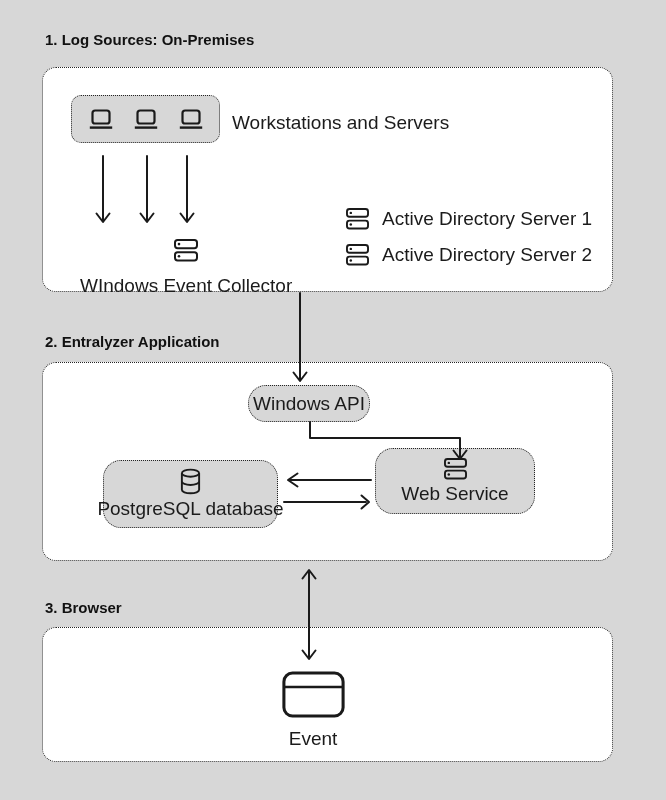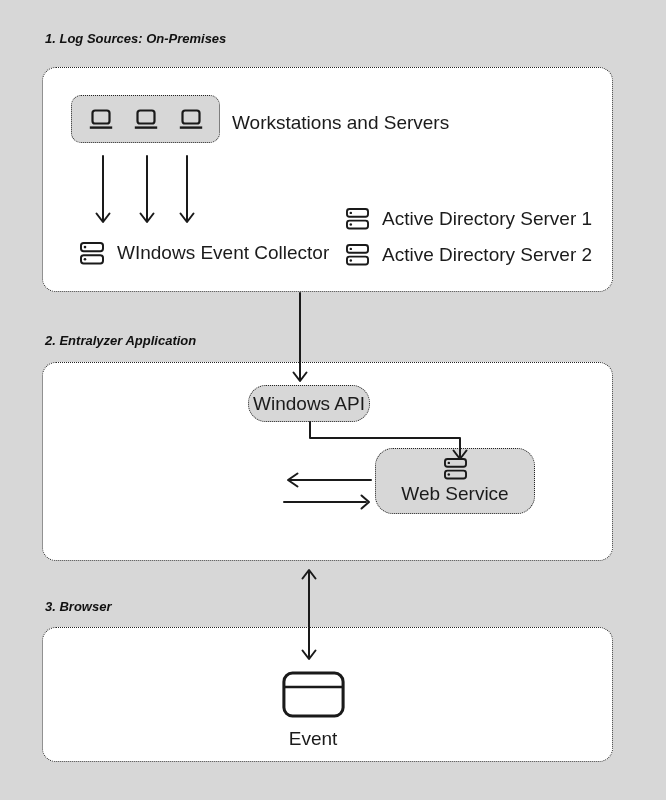--- a/index.html
+++ b/index.html
@@ -8,25 +8,24 @@
     position: relative;
     width: 666px;
     height: 800px;
     background: #d7d7d7;
     font-family: "Liberation Sans", sans-serif;
     color: #161616;
     overflow: hidden;
   }
   .section-heading {
     position: absolute;
-    font-size: 13px;
+    font-size: 15px;
     font-weight: bold;
     color: #111;
     white-space: nowrap;
-    font-style: italic;
   }
   .container {
     position: absolute;
     left: 42px;
     width: 571px;
     background: #ffffff;
     border: 1.5px dotted #242424;
     border-radius: 14px;
   }
   .node {
@@ -104,21 +103,21 @@
       <line x1="1.8" y1="18.6" x2="24.2" y2="18.6" stroke-width="2.4"></line>
     </svg>
     <svg class="glyph" width="26" height="21" viewBox="0 0 26 21">
       <rect x="4.5" y="1.5" width="17" height="13" rx="2.6" stroke-width="2.2"></rect>
       <line x1="1.8" y1="18.6" x2="24.2" y2="18.6" stroke-width="2.4"></line>
     </svg>
   </div>
 
   <div class="label" style="position:absolute; left:232px; top:112px;">Workstations and Servers</div>
 
-  <div class="icon-row" style="left:80px; top:239px; height:28px;">
+  <div class="icon-row" style="left:80px; top:239px; height:28px;flex-direction:column;">
     <svg class="glyph" width="24" height="23" viewBox="0 0 24 23">
       <rect x="1" y="1" width="22" height="8.2" rx="2.6" stroke-width="2"></rect>
       <rect x="1" y="13.2" width="22" height="8.2" rx="2.6" stroke-width="2"></rect>
       <circle class="fillpart" cx="5" cy="5.1" r="1.3"></circle>
       <circle class="fillpart" cx="5" cy="17.3" r="1.3"></circle>
     </svg>
     <span class="label">WIndows Event Collector</span>
   </div>
 
   <div class="icon-row" style="left:346px; top:202px; height:28px;align-items:flex-end;">
@@ -142,20 +141,28 @@
   </div>
 
   <div class="section-heading" style="left:45px; top:333px;">2. Entralyzer Application</div>
 
   <div class="container" style="top:362px; height:199px;"></div>
 
   <div class="node" style="left:248px; top:385px; width:122px; height:37px;">
     <span class="label">Windows API</span>
   </div>
 
+  <div class="node node-col" style="left:103px; top:460px; width:175px; height:68px;">
+    <svg class="glyph" width="23" height="27" viewBox="0 0 24 28">
+      <ellipse cx="12" cy="5.3" rx="9" ry="3.7" stroke-width="2"></ellipse>
+      <path d="M3 5.3 V22.6 C3 24.7 7 26.3 12 26.3 C17 26.3 21 24.7 21 22.6 V5.3" stroke-width="2"></path>
+      <path d="M3 13.9 C3 16 7 17.6 12 17.6 C17 17.6 21 16 21 13.9" stroke-width="2"></path>
+    </svg>
+    <span class="label">PostgreSQL database</span>
+  </div>
 
   <div class="node node-col" style="left:375px; top:448px; width:160px; height:66px;">
     <svg class="glyph" width="23" height="22" viewBox="0 0 24 23">
       <rect x="1" y="1" width="22" height="8.2" rx="2.6" stroke-width="2"></rect>
       <rect x="1" y="13.2" width="22" height="8.2" rx="2.6" stroke-width="2"></rect>
       <circle class="fillpart" cx="5" cy="5.1" r="1.3"></circle>
       <circle class="fillpart" cx="5" cy="17.3" r="1.3"></circle>
     </svg>
     <span class="label">Web Service</span>
   </div>

